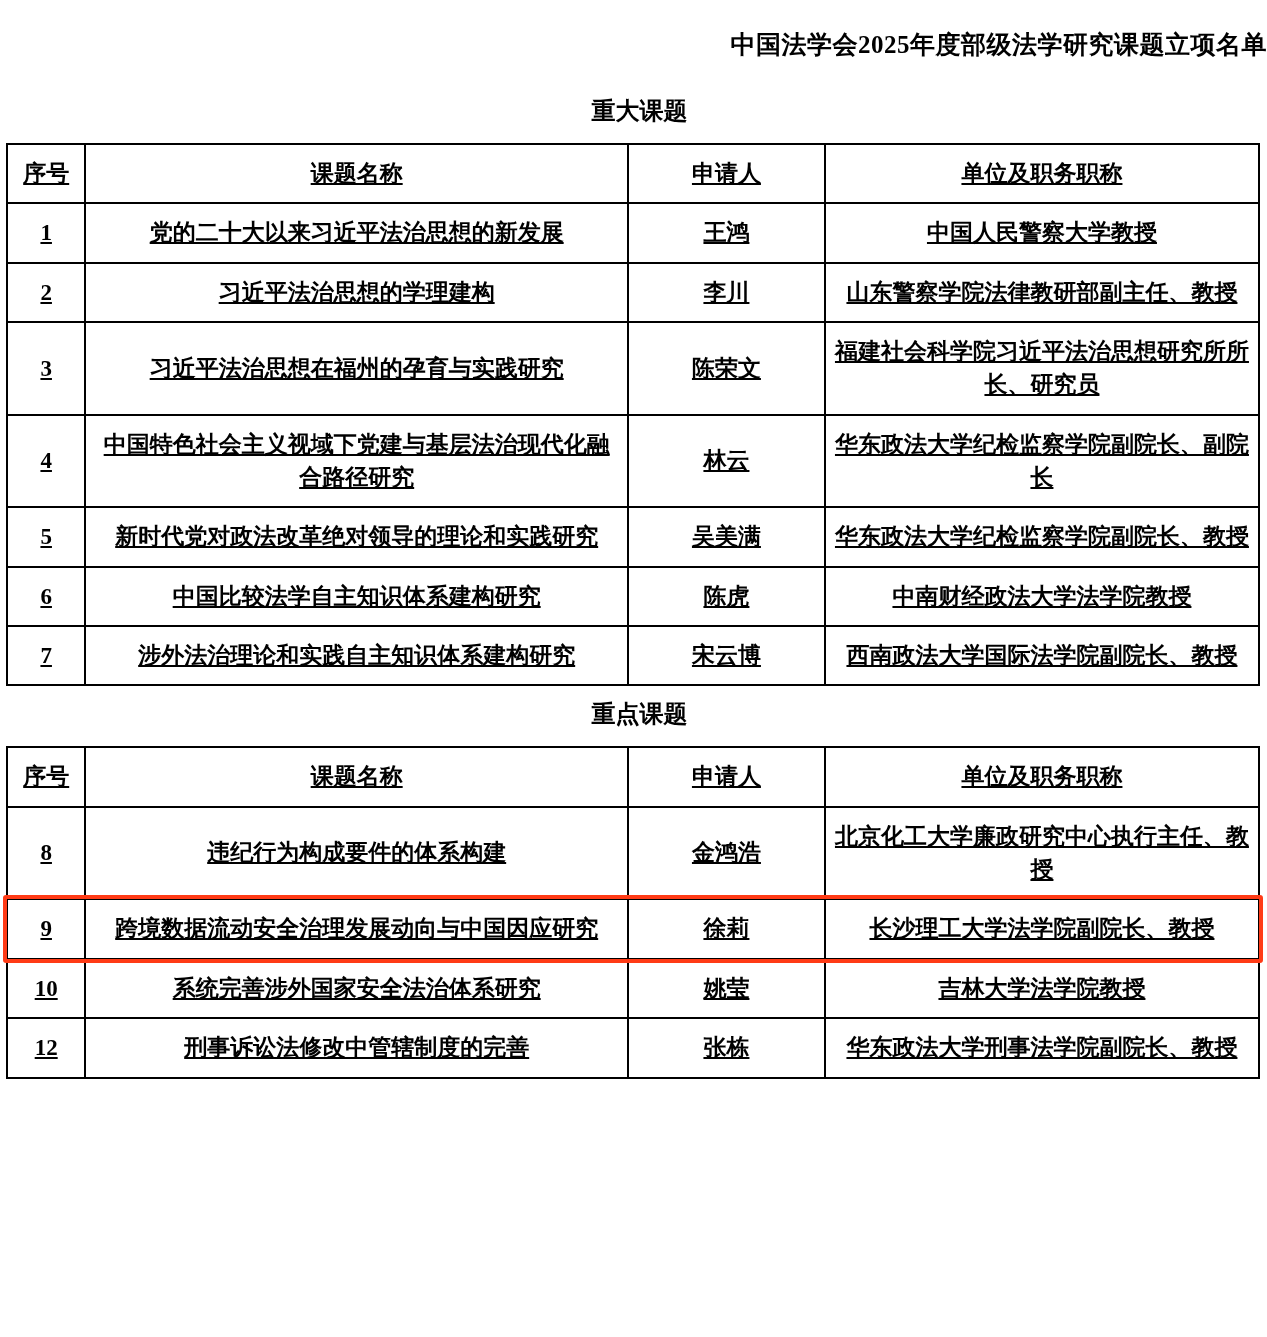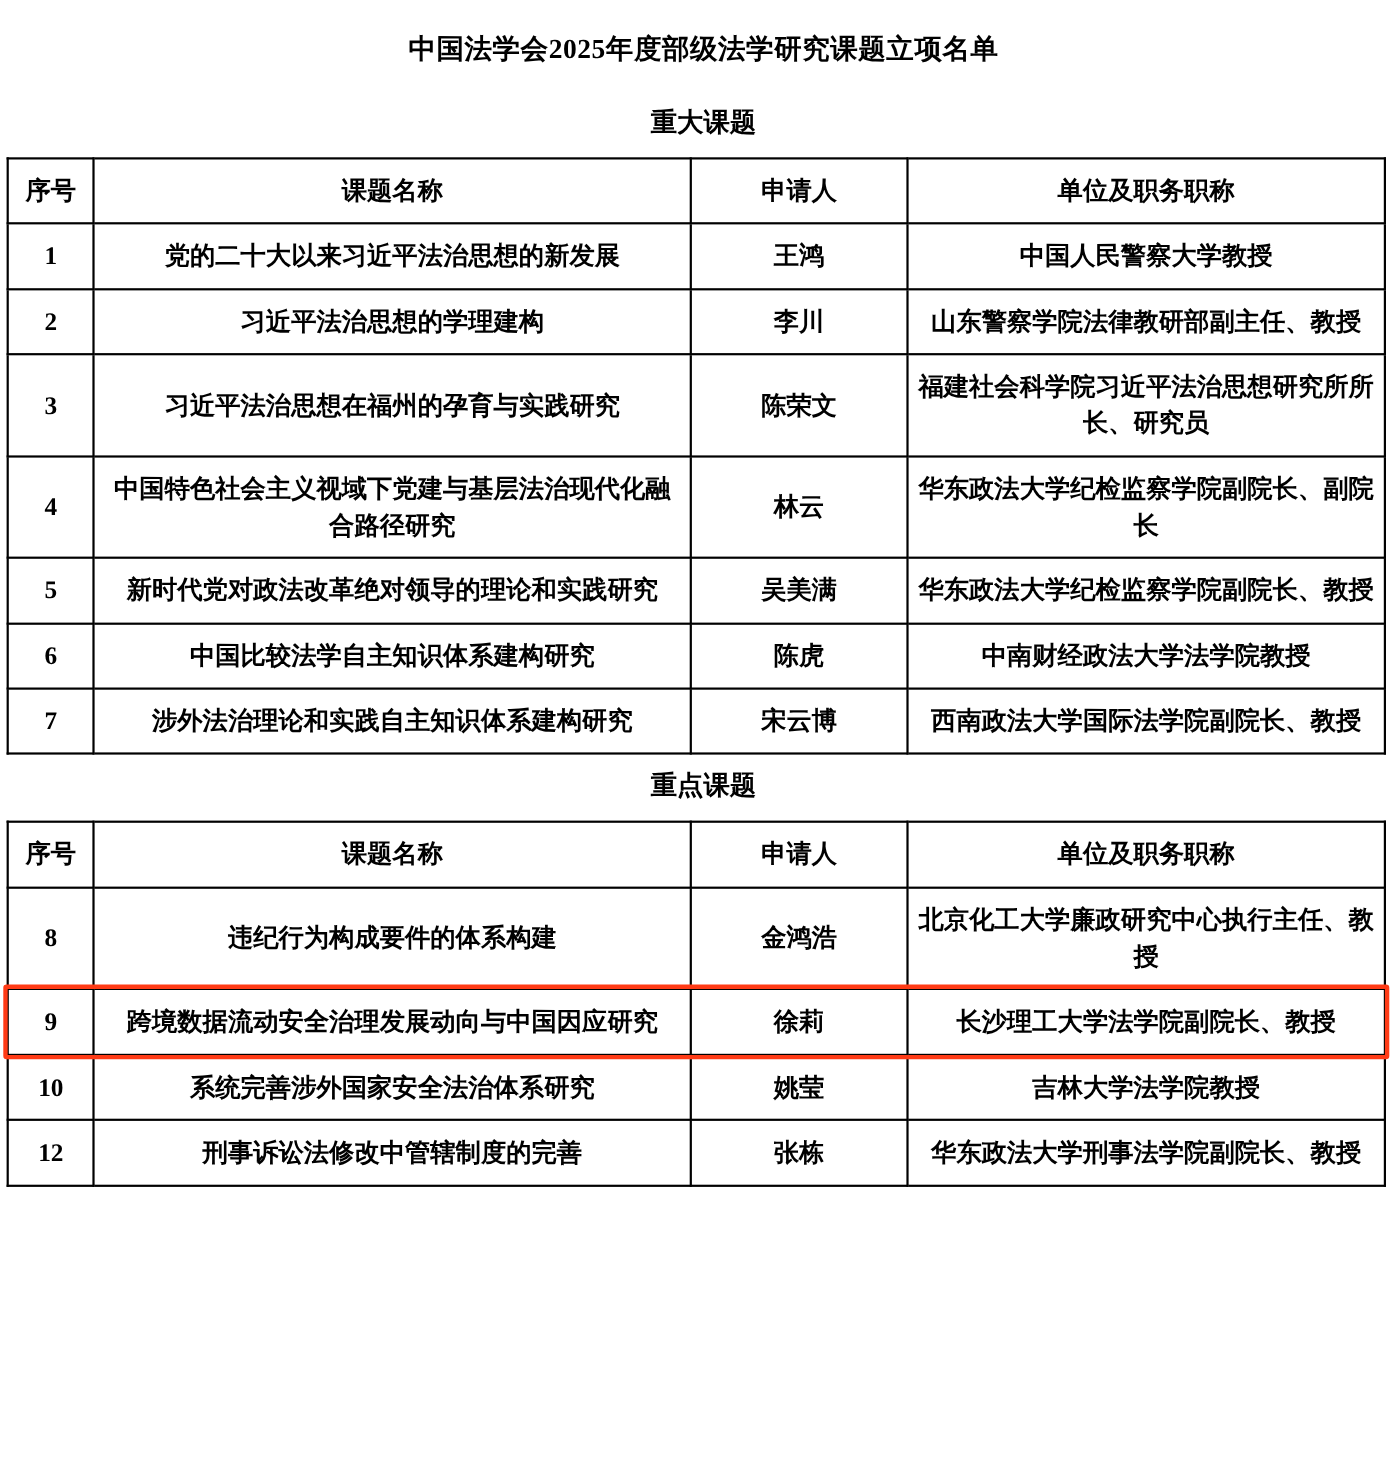--- a/index.html
+++ b/index.html
@@ -12,31 +12,32 @@
     height: 1337px;
     font-family: "Liberation Serif", "DejaVu Serif", serif;
     color: #000000;
     overflow: hidden;
   }
   .page {
     width: 1267px;
     position: relative;
   }
   .doc-title {
-    text-align: center;
+    text-align: right;
     font-size: 25px;
     font-weight: bold;
     letter-spacing: 0.5px;
     padding: 28px 0 22px 12px;
   }
   table.grid {
     border-collapse: collapse;
     width: 1254px;
     margin: 0 6px;
     table-layout: fixed;
+    text-decoration: underline;
   }
   table.grid td, table.grid th {
     border: 2px solid #000000;
     font-size: 23px;
     font-weight: bold;
     text-align: center;
     vertical-align: middle;
     padding: 12px 8px;
     line-height: 1.45;
   }

